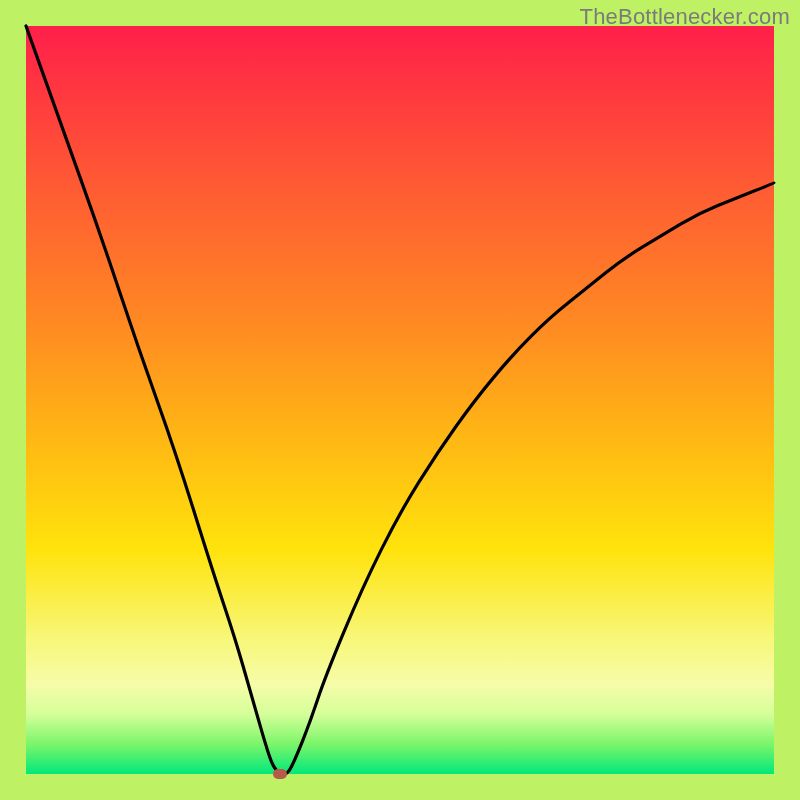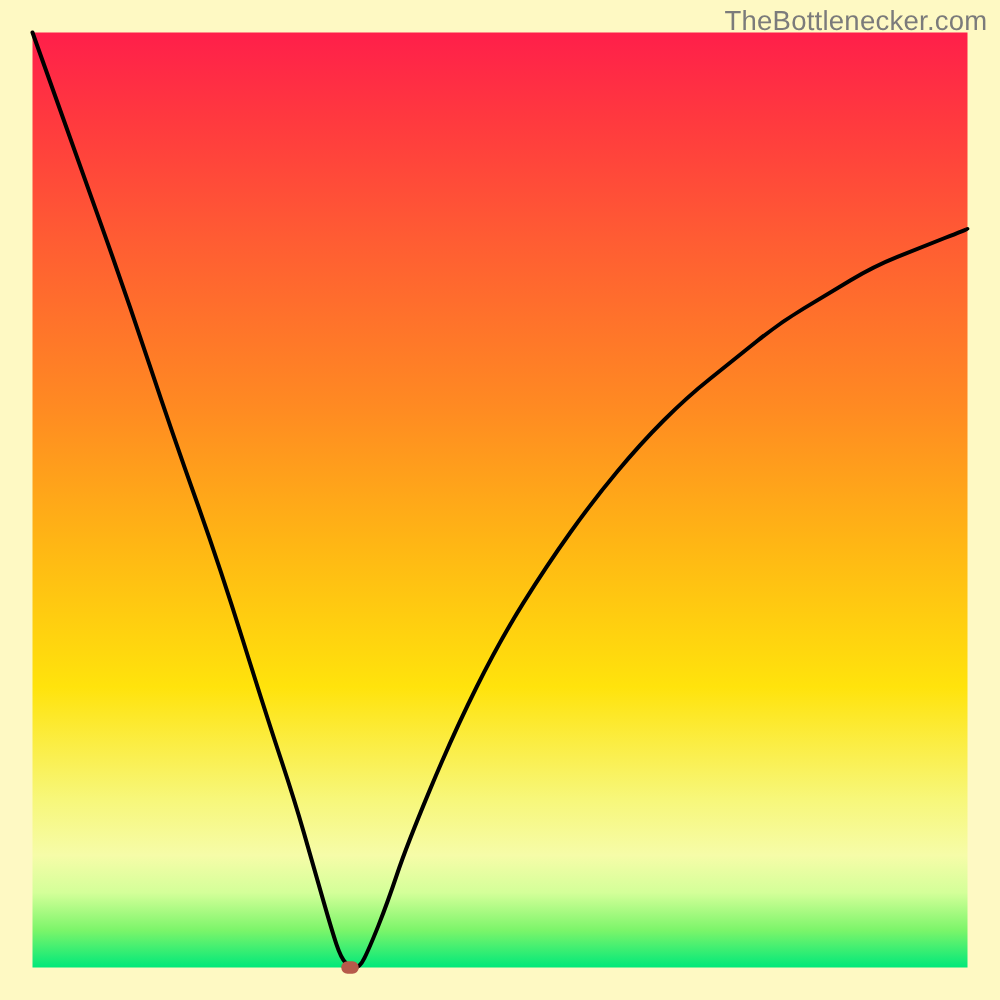--- a/index.html
+++ b/index.html
@@ -8,21 +8,21 @@
     width: 800px;
     height: 800px;
     background: #000;
     font-family: Arial, Helvetica, sans-serif;
     overflow: hidden;
   }
   .frame {
     position: relative;
     width: 800px;
     height: 800px;
-    background: #fef9c3;
+    background: #bef264;
   }
   .plot {
     position: absolute;
     left: 26px;
     top: 26px;
     width: 748px;
     height: 748px;
     
     background: linear-gradient(to bottom,
       #ff1f4a 0%,

